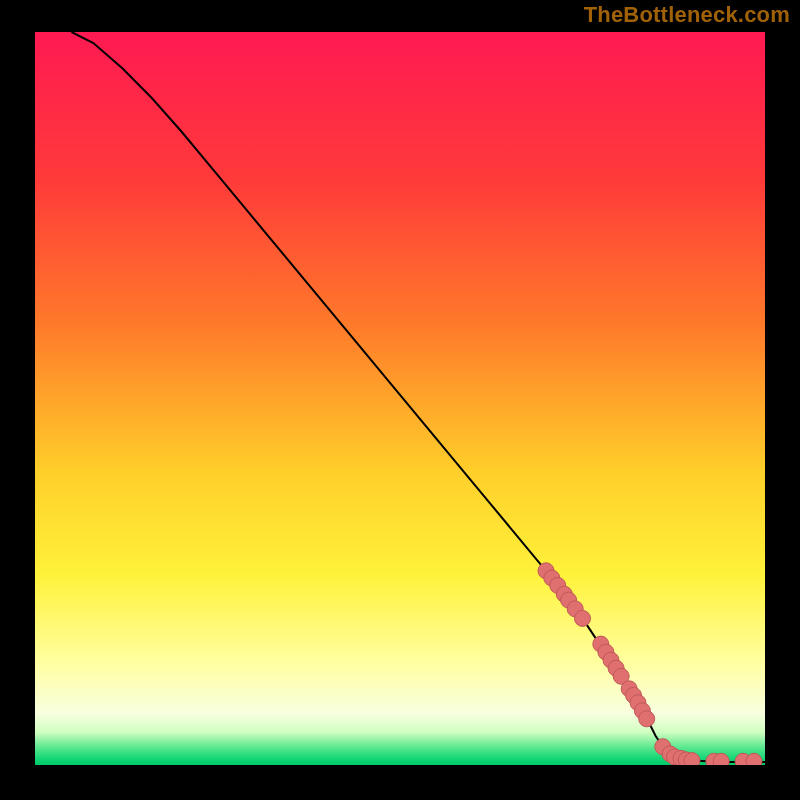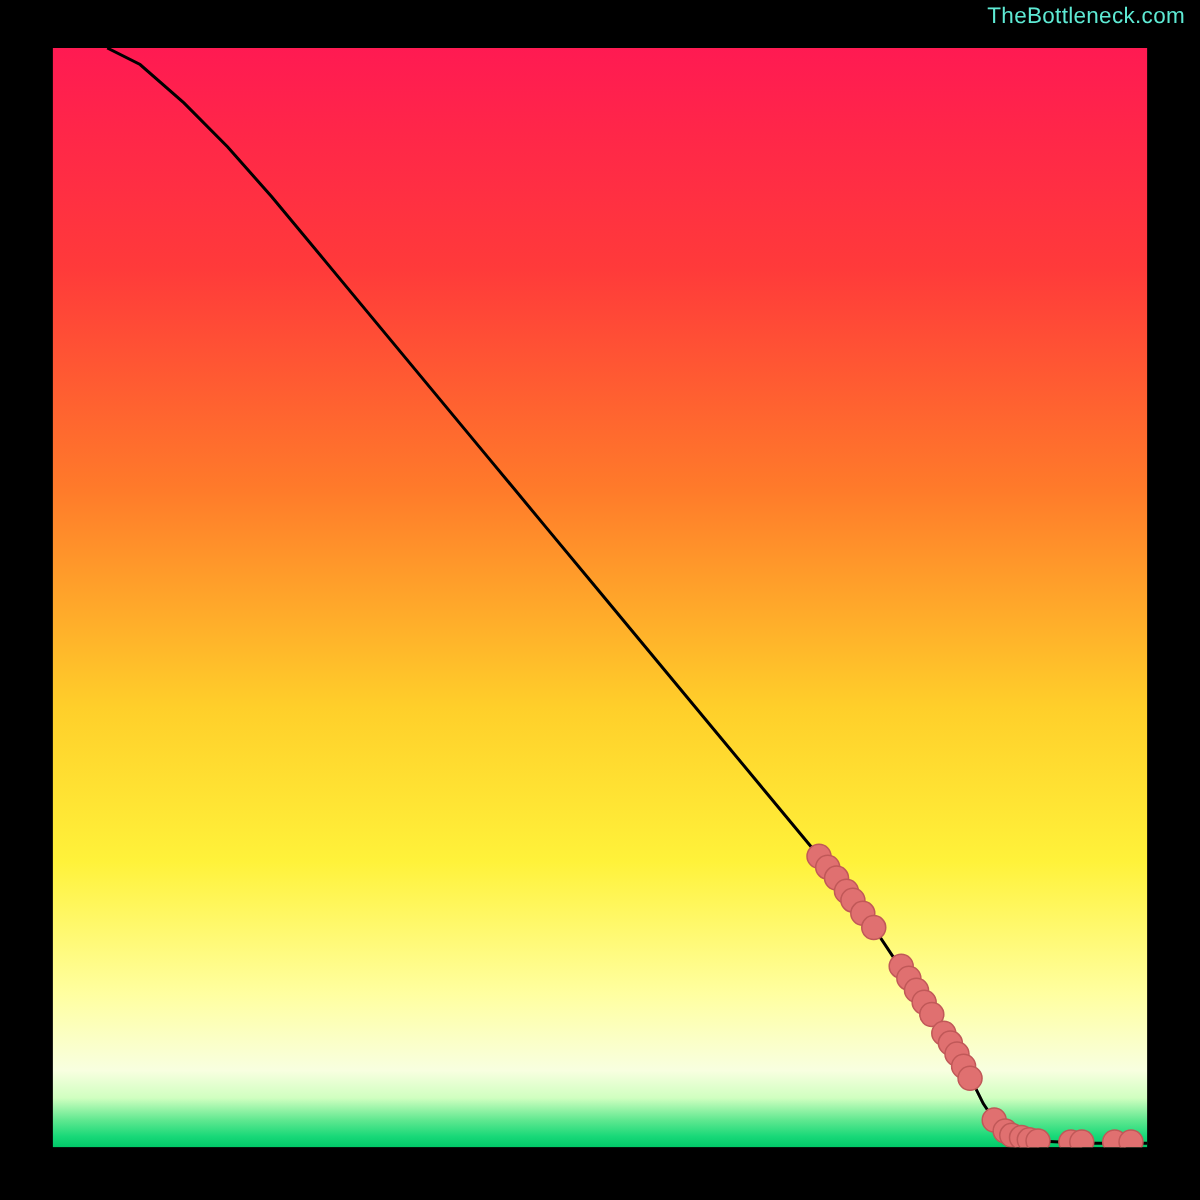--- a/index.html
+++ b/index.html
@@ -14,23 +14,23 @@
   .frame {
     position: relative;
     width: 800px;
     height: 800px;
     background: #000;
   }
   .watermark {
     position: absolute;
     top: 2px;
     right: 10px;
-    color: #5eead4;
-    font-size: 15px;
-    font-weight: 400;
+    color: #a16207;
+    font-size: 22px;
+    font-weight: 700;
     letter-spacing: 0.2px;
   }
   .plot-area {
     position: absolute;
     left: 35px;
     top: 32px;
     width: 730px;
     height: 733px;
     overflow: hidden;
   }

